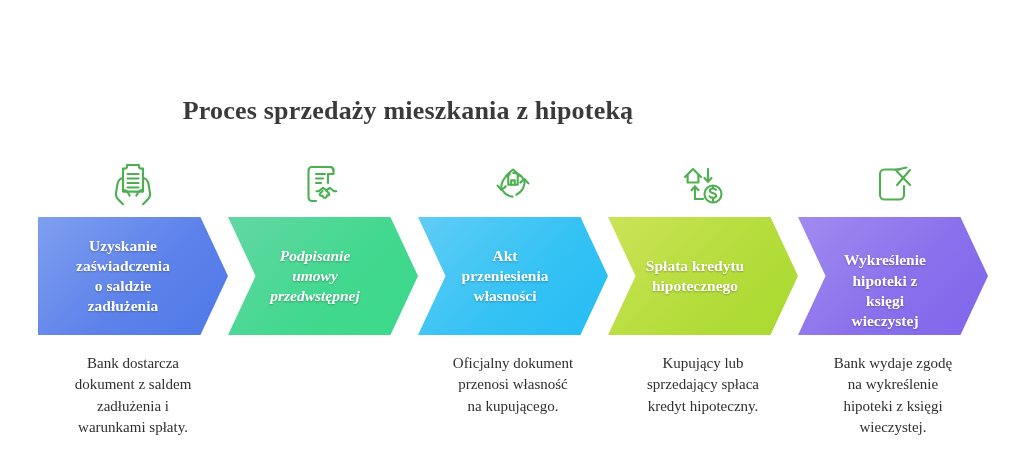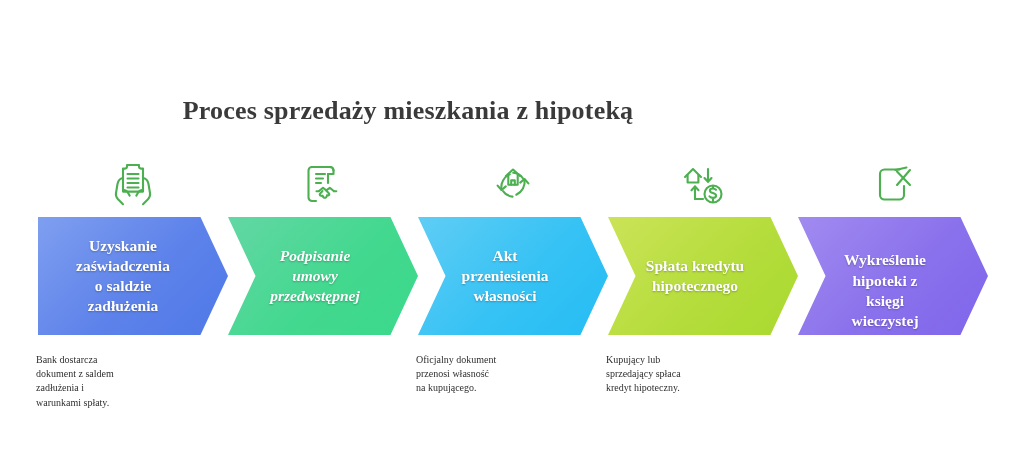--- a/index.html
+++ b/index.html
@@ -117,23 +117,23 @@
   .fill-2 { background: linear-gradient(135deg, #cbe357 0%, #b5dd3c 55%, #a9d92f 100%); }
   .fill-3 { background: linear-gradient(135deg, #5fcdf5 0%, #36c2f4 55%, #25bdf4 100%); }
   .fill-4 { background: linear-gradient(135deg, #a18bf0 0%, #8a71ec 55%, #7f65eb 100%); align-items: flex-end; }
 
   
   .caption {
     position: absolute;
     top: 198px;
     left: -2px;
     width: 194px;
-    text-align: left;
-    font-family: "Liberation Serif", "DejaVu Serif", serif;
-    font-size: 10px;
+    text-align: center;
+    font-family: "Liberation Serif", "DejaVu Serif", serif;
+    font-size: 15px;
     line-height: 1.42;
     color: #2f2f2f;
     white-space: pre-line;
   }
 </style>
 </head>
 <body>
 
 <div id="infographic">
 
@@ -252,16 +252,20 @@
         </svg>
       </div>
       <div class="chevron-wrap">
         <div class="chevron fill-4">
           <div class="chev-label">Wykreślenie
 hipoteki z
 księgi
 wieczystej</div>
         </div>
       </div>
+      <div class="caption">Bank wydaje zgodę
+na wykreślenie
+hipoteki z księgi
+wieczystej.</div>
     </div>
 
   </div>
 </div>
 
 </body></html>

